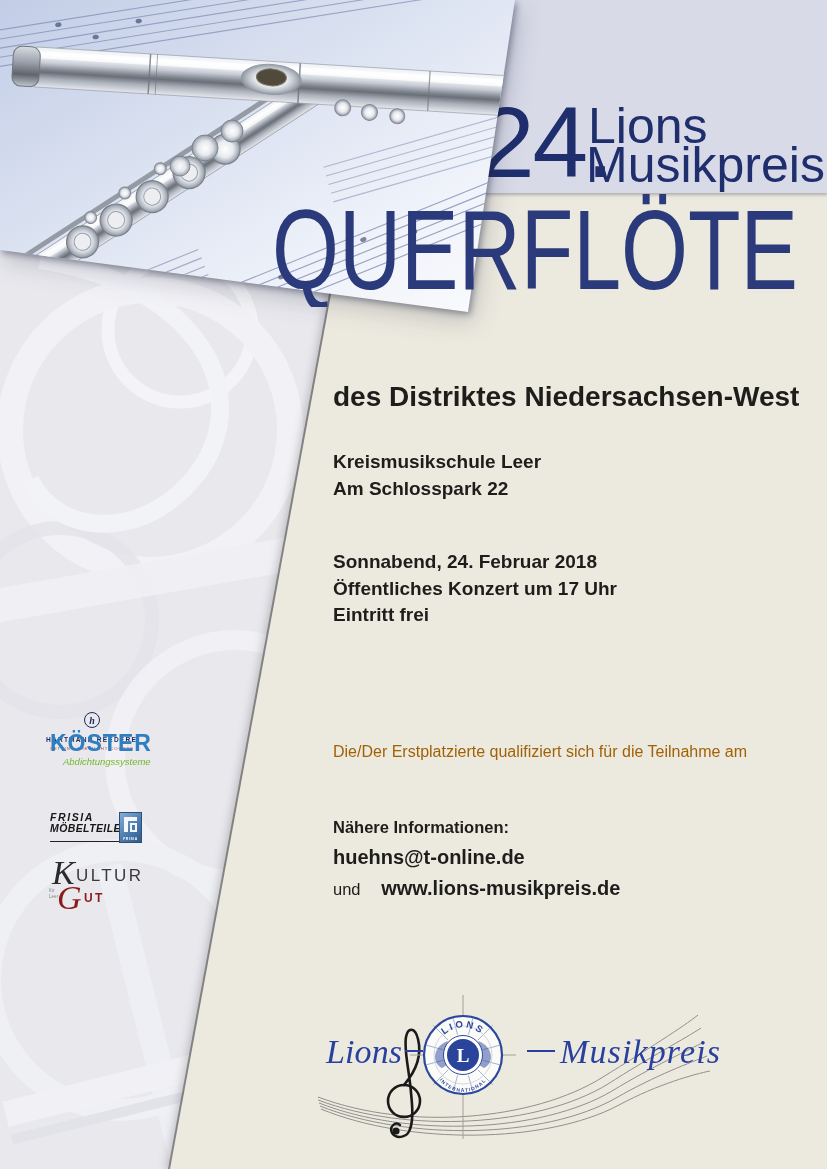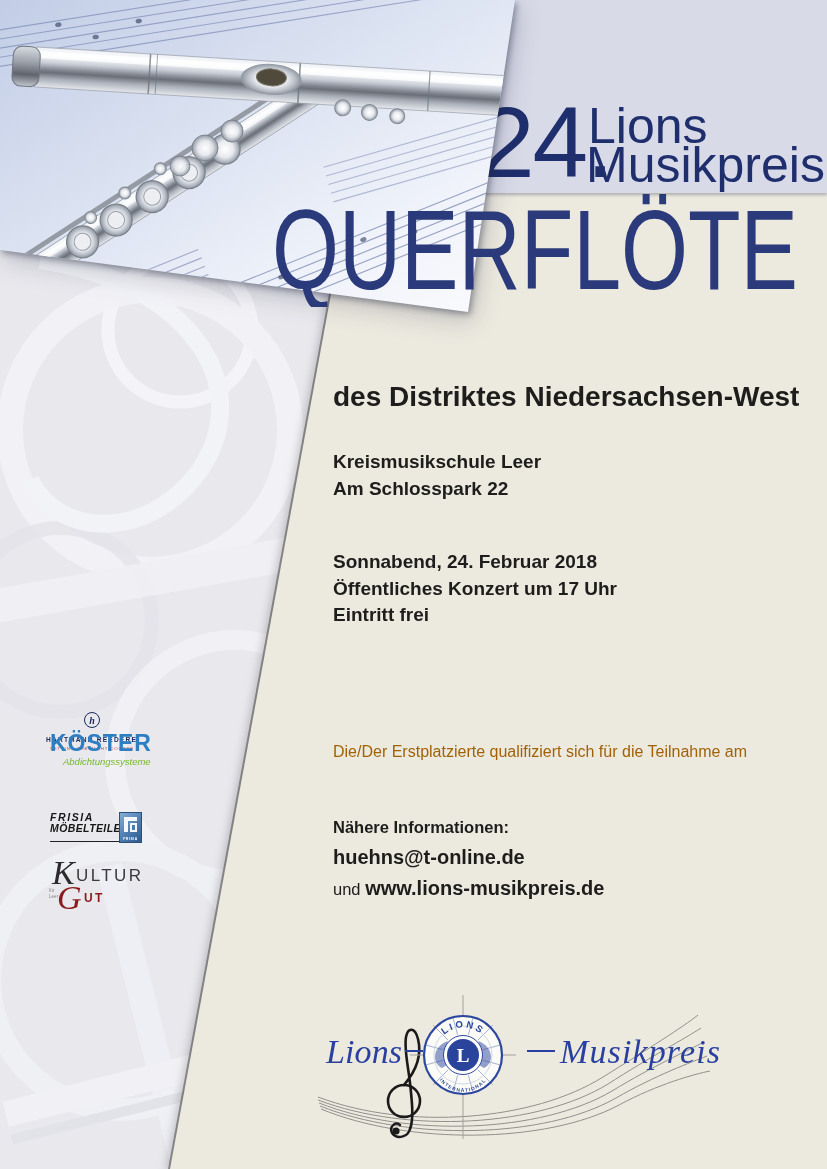--- a/index.html
+++ b/index.html
@@ -29,21 +29,21 @@
   
   .blk{position:absolute;left:333px;width:480px;color:#1d1d1b;}
   #district{top:381px;font-size:28px;font-weight:bold;}
   #venue{top:449px;font-size:19px;font-weight:bold;line-height:26.5px;}
   #event{top:549px;font-size:19px;font-weight:bold;line-height:26.5px;}
   #prizes{top:644px;font-size:16px;line-height:22px;color:#73726c;}
   #qualification{top:741px;font-size:16px;line-height:22px;color:#a16207;}
   #contact-label{top:818px;font-size:16.5px;font-weight:bold;}
   #email{top:846px;font-size:20px;font-weight:bold;}
   #webline{top:877px;font-size:16.5px;}
-  #webline .site{font-size:20px;font-weight:bold;}
+  #webline .site{font-size:20px;font-weight:bold;margin-left:16px;}
 
   
   #sidebar-intro{position:absolute;left:50px;top:666px;font-size:13.5px;line-height:18.5px;color:#1d1d1b;}
   
   #hartmann{position:absolute;left:46px;top:712px;width:92px;text-align:center;}
   #hartmann .circle{width:16px;height:16px;border:1.3px solid #1b2a5a;border-radius:50%;
       margin:0 auto;display:flex;align-items:center;justify-content:center;
       font-family:"Liberation Serif",serif;font-style:italic;font-weight:bold;font-size:10px;color:#1b2a5a;}
   #hartmann .name{margin-top:8px;font-size:6.6px;font-weight:bold;letter-spacing:1.2px;color:#1b2a5a;white-space:nowrap;}
   #hartmann .tag{margin-top:3px;font-size:4.3px;letter-spacing:.9px;color:#b5443f;white-space:nowrap;}

